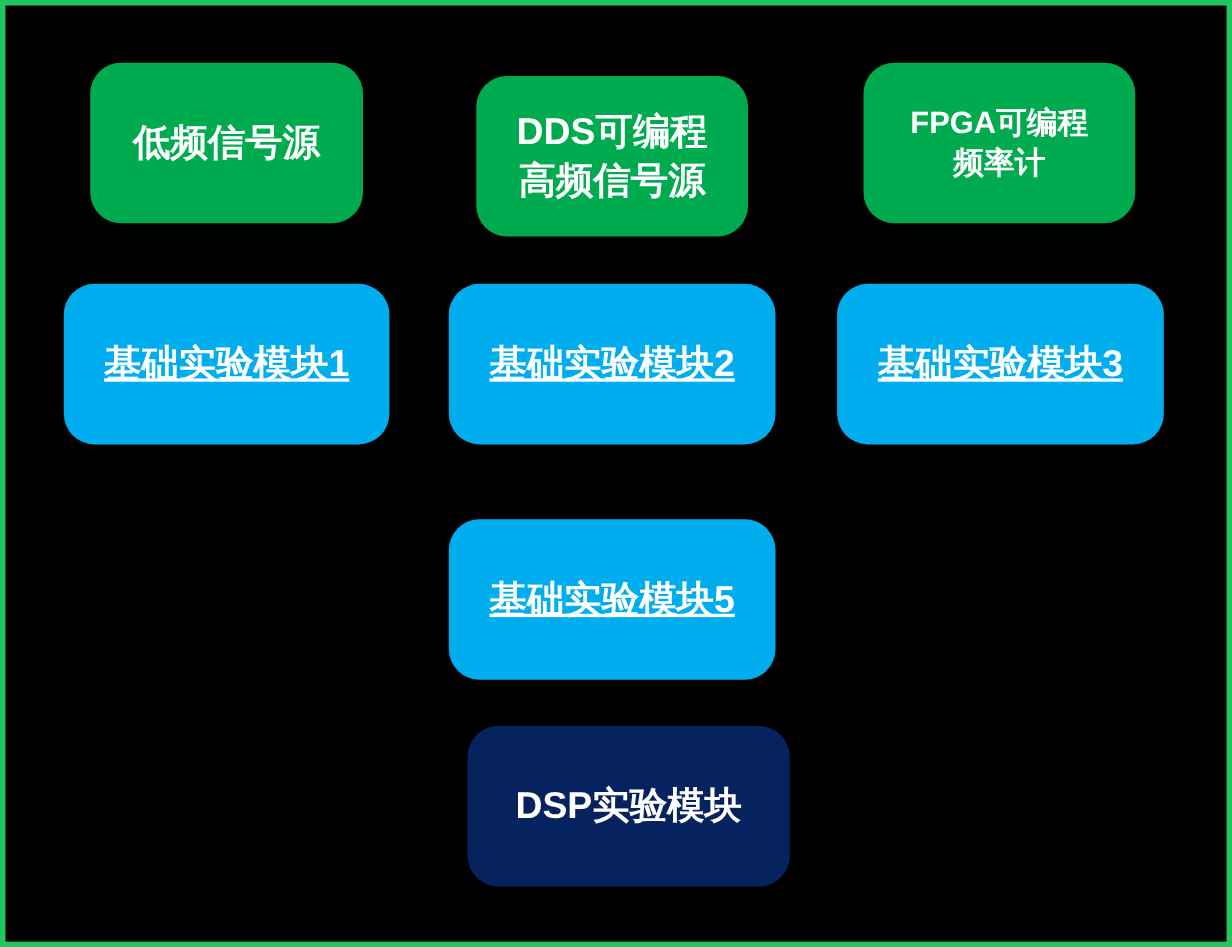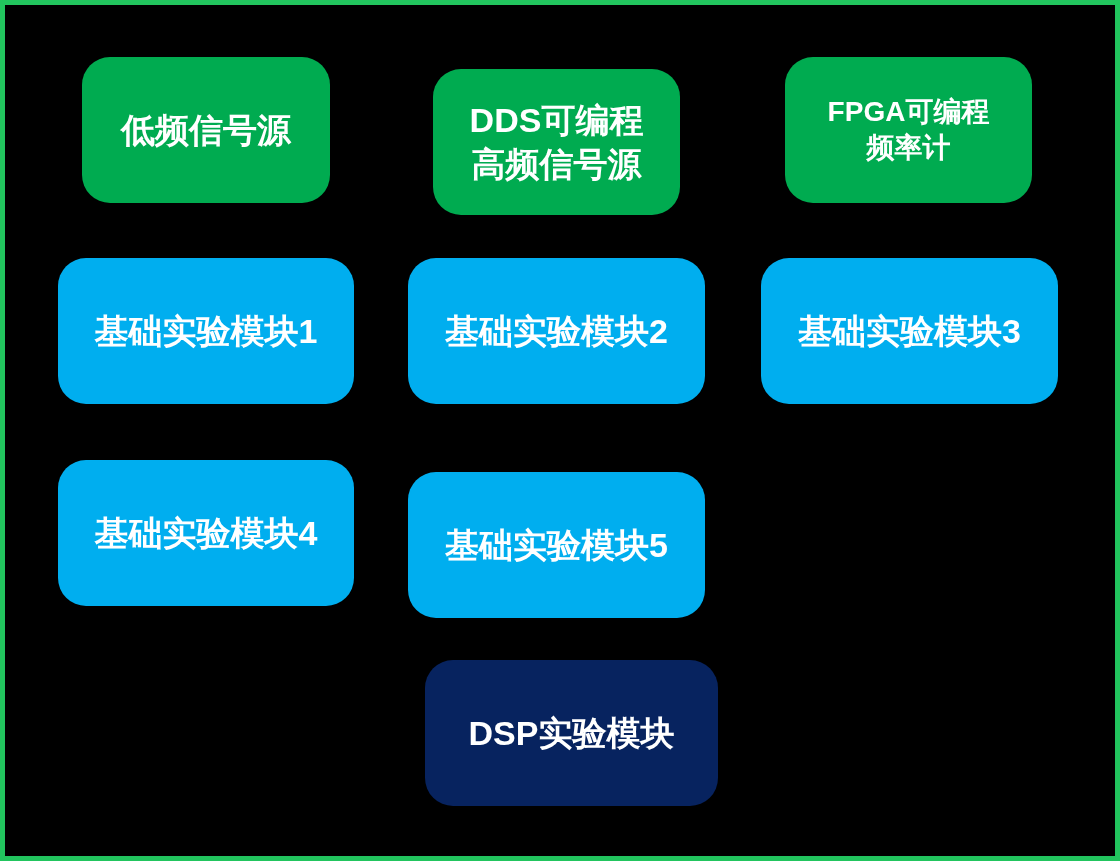--- a/index.html
+++ b/index.html
@@ -26,21 +26,21 @@
     border-radius: 28px;
     color: #ffffff;
     font-weight: 700;
     font-size: 34px;
     line-height: 1.3;
   }
   .node span {
     white-space: pre-line;
   }
   .green { background: #00AB50; }
-  .blue  { background: #00AEEF; }
+  .blue  { background: #00AEEF; text-decoration: underline; }
   .navy  { background: #07235F; }
 
   
   .n-green-1 { left: 77px;  top: 52px;  width: 248px; height: 146px; }
   .n-green-2 { left: 428px; top: 52px;  width: 247px; height: 146px; margin-top: 12px; }
   .n-green-3 { left: 780px; top: 52px;  width: 247px; height: 146px; font-size: 28px; }
 
   
   .n-blue-1 { left: 53px;  top: 253px; width: 296px; height: 146px; }
   .n-blue-2 { left: 403px; top: 253px; width: 297px; height: 146px; }
@@ -71,23 +71,20 @@
 
   <div class="node blue n-blue-1">
     <span>基础实验模块1</span>
   </div>
   <div class="node blue n-blue-2">
     <span>基础实验模块2</span>
   </div>
   <div class="node blue n-blue-3">
     <span>基础实验模块3</span>
   </div>
-  <div class="node blue n-blue-4">
-    <span>基础实验模块4</span>
-  </div>
   <div class="node blue n-blue-5">
     <span>基础实验模块5</span>
   </div>
 
   <div class="node navy n-navy-1">
     <span>DSP实验模块</span>
   </div>
 
 </div>
 

